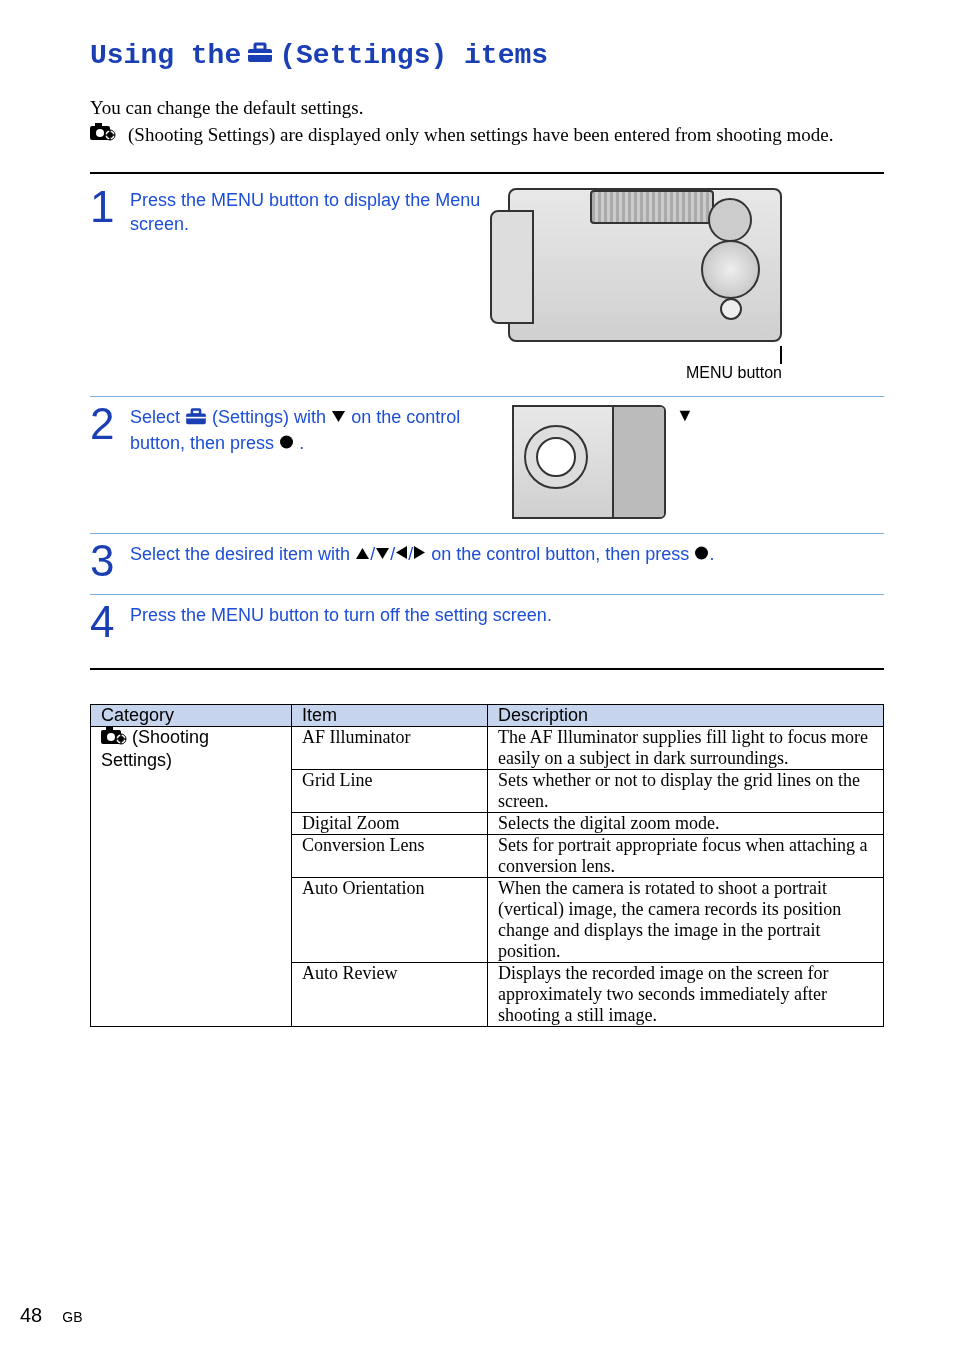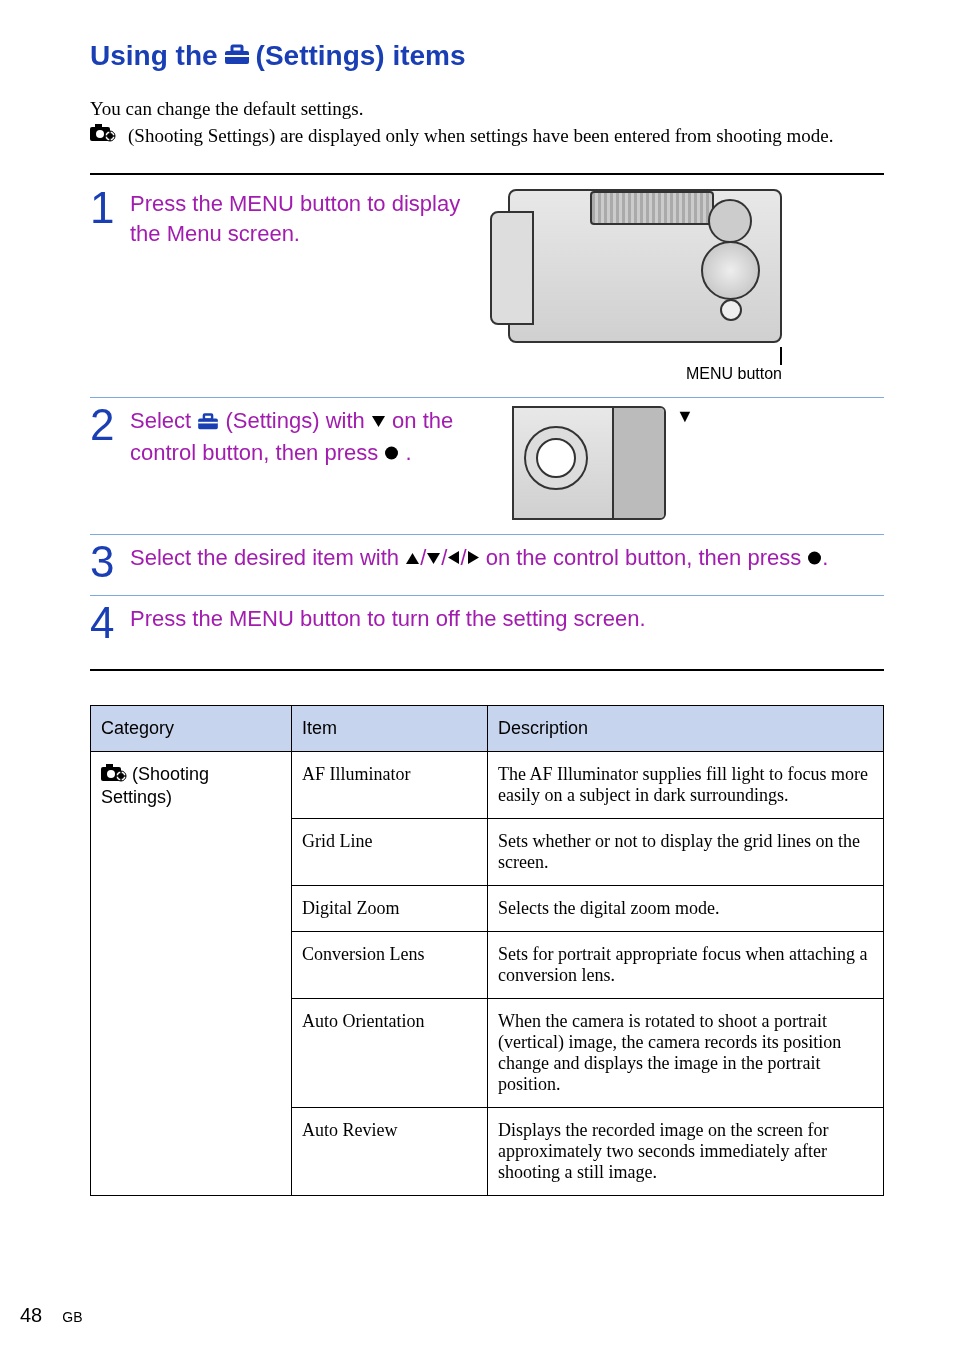--- a/index.html
+++ b/index.html
@@ -17,20 +17,21 @@
     padding-left: 70px;
   }
   h1.title {
     color: #1a3fb5;
     font-size: 28px;
     font-weight: bold;
     margin: 0 0 24px 0;
     display: flex;
     align-items: center;
     gap: 6px;
+    font-family: Liberation Mono, monospace;
   }
   .intro {
     font-family: "Times New Roman", serif;
     font-size: 19px;
     margin-bottom: 24px;
     line-height: 1.4;
   }
   .intro-line2 {
     display: flex;
     align-items: baseline;
@@ -53,22 +54,22 @@
   }
   .step-num {
     color: #1a3fb5;
     font-size: 44px;
     line-height: 0.85;
     font-weight: normal;
     min-width: 28px;
     font-family: Arial, sans-serif;
   }
   .step-text {
-    color: #a21caf;
-    font-size: 22px;
+    color: #1d4ed8;
+    font-size: 18px;
     line-height: 1.35;
     flex: 1;
   }
   .step-figure {
     width: 280px;
     display: flex;
     flex-direction: column;
     align-items: flex-end;
   }
   .camera-top {
@@ -168,21 +169,21 @@
     display: inline-block;
     vertical-align: -2px;
   }
   table.settings {
     border-collapse: collapse;
     width: 100%;
     margin-top: 34px;
   }
   table.settings th, table.settings td {
     border: 1px solid #000;
-    padding: 12px 10px;
+    padding: 0 10px;
     vertical-align: top;
     text-align: left;
   }
   table.settings th {
     background: #c6d4ed;
     font-family: Arial, sans-serif;
     font-weight: normal;
     font-size: 18px;
   }
   table.settings td {

